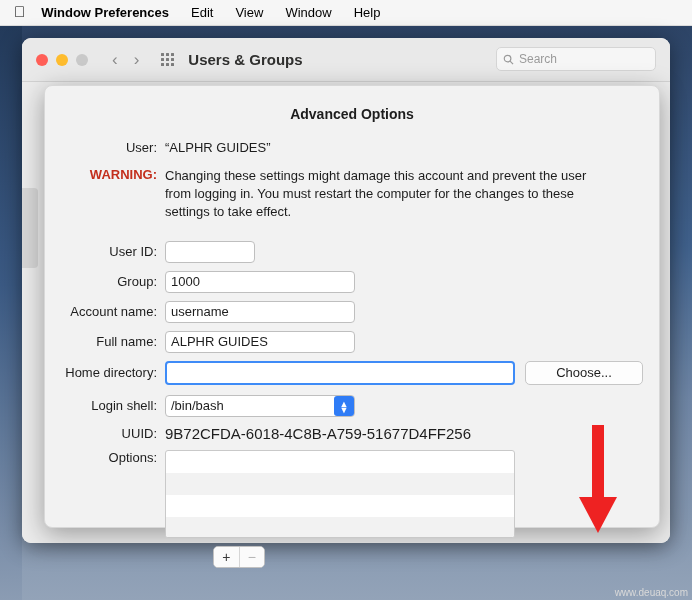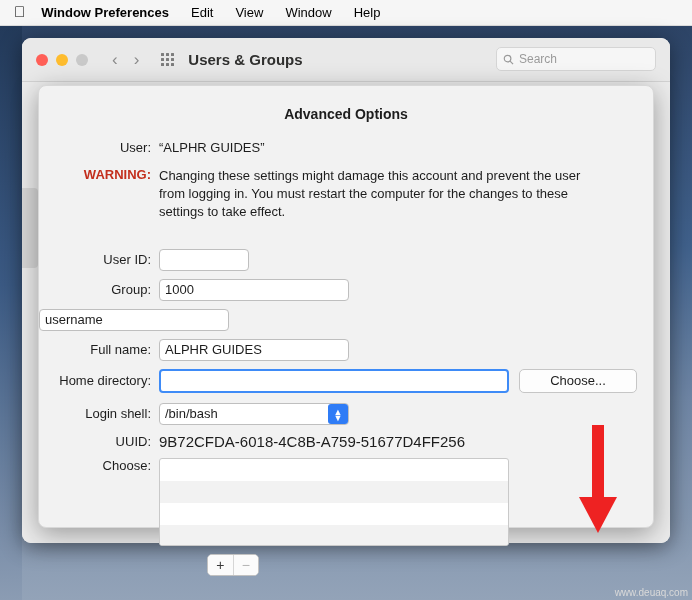--- a/index.html
+++ b/index.html
@@ -75,21 +75,21 @@
     color:#9a9a9a; font-size:12px;
   }
   .prefs-body { width:100%; height:461px; background:#ececec; }
   .prefs-sidebar-chip {
     position:absolute; left:0; top:150px; width:16px; height:80px;
     background:#d7d7d7; border-radius:0 4px 4px 0;
   }
 
   
   .sheet {
-    position:absolute; left:38px; top:85px; width:616px; height:443px;
+    position:absolute; left:44px; top:85px; width:616px; height:443px;
     background:#f2f2f2;
     border-radius:8px;
     box-shadow: 0 6px 26px rgba(0,0,0,0.35);
     border:1px solid #d8d8d8;
   }
   .sheet-title {
     text-align:center; font-size:14px; font-weight:bold; color:#1d1d1d;
     margin-top:20px;
   }
 
@@ -105,21 +105,21 @@
 
   .warn-row { margin-top:12px; }
   .warn-label {
     width:120px; text-align:right; padding-right:8px;
     font-size:13px; font-weight:bold; color:#c32f1d;
   }
   .warn-text {
     width:430px; font-size:13px; color:#1d1d1d; line-height:1.38;
   }
 
-  .fields { margin-top:28px; }
+  .fields { margin-top:20px; }
   .field-row { display:flex; align-items:center; margin-bottom:8px; }
   .field-row .lbl { width:120px; font-size:13px; }
 
   input.textbox {
     height:22px; border:1px solid #bfbfbf; border-radius:4px;
     background:#ffffff; font-family:"Liberation Sans", sans-serif;
     font-size:13px; color:#1d1d1d; padding:0 5px; outline:none;
   }
   .w-userid { width:90px; }
   .w-std { width:190px; }
@@ -271,20 +271,21 @@
       <div class="lbl">User ID:</div>
       <input class="textbox w-userid" type="text" value="" style="">
     </div>
 
     <div class="field-row">
       <div class="lbl">Group:</div>
       <input class="textbox w-std" type="text" value="1000" style="">
     </div>
 
     <div class="field-row">
+      <div class="lbl">Account name:</div>
       <input class="textbox w-std" type="text" value="username" style="">
     </div>
 
     <div class="field-row">
       <div class="lbl">Full name:</div>
       <input class="textbox w-std" type="text" value="ALPHR GUIDES" style="">
     </div>
 
     <div class="field-row home-row">
       <div class="lbl">Home directory:</div>
@@ -302,21 +303,21 @@
         </div>
       </div>
     </div>
 
     <div class="field-row uuid-row">
       <div class="lbl">UUID:</div>
       <div class="uuid-val">9B72CFDA-6018-4C8B-A759-51677D4FF256</div>
     </div>
 
     <div class="field-row aliases-row">
-      <div class="lbl">Choose:</div>
+      <div class="lbl">Options:</div>
       <div class="aliases-box">
         <div class="alias-stripe"></div>
         <div class="alias-stripe alt"></div>
         <div class="alias-stripe"></div>
         <div class="alias-stripe alt"></div>
       </div>
     </div>
 
     <div class="plusminus">
       <div class="pm-btn first">+</div>

